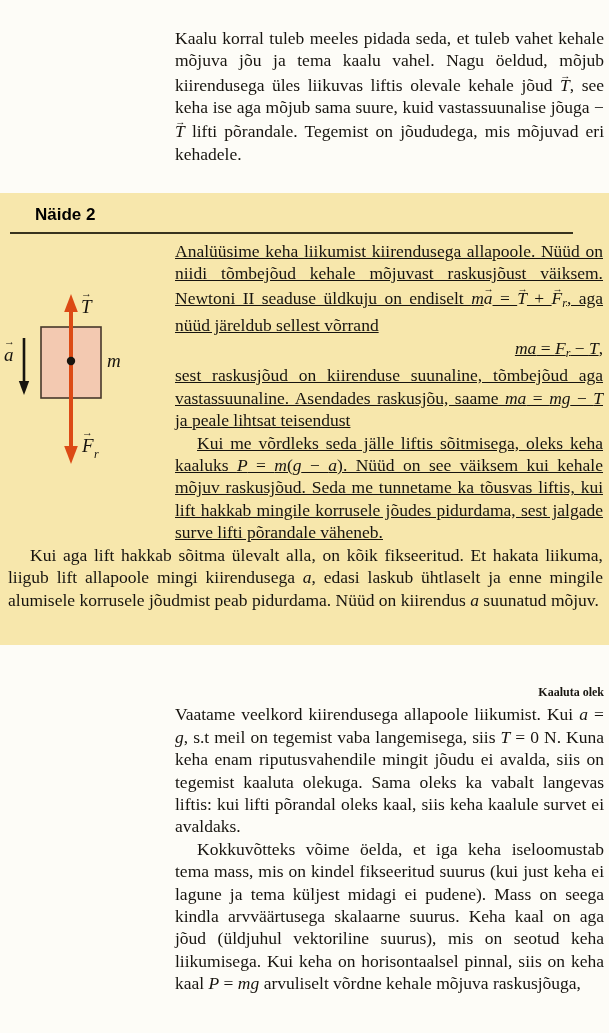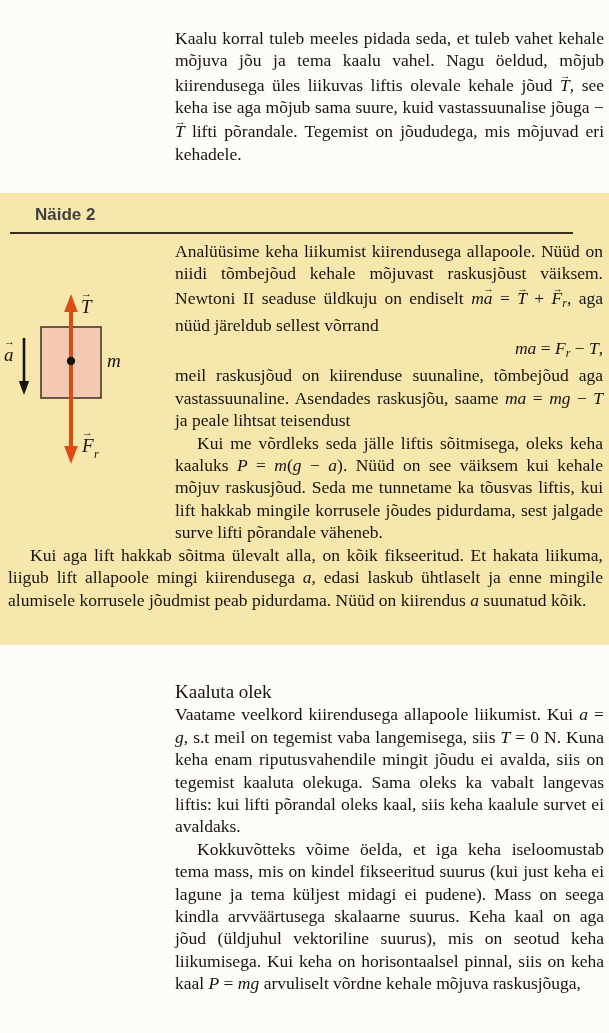--- a/index.html
+++ b/index.html
@@ -48,48 +48,50 @@
     left: 0; top: 193px;
     width: 609px; height: 452px;
     background: var(--example-bg);
   }
   .example-title {
     margin: 12px 0 0 35px;
     font-family: "Liberation Sans", sans-serif;
     font-weight: bold;
     font-size: 17px;
     line-height: 20px;
-    color: #404040;
+    color: #000000;
   }
   .title-rule {
     margin: 7px 0 0 10px;
     width: 563px; height: 2px;
     background: var(--rule-color);
   }
   .example-col {
     margin: 6px 0 0 175px;
     width: 428px;
+    text-decoration: underline;
   }
   .equation { text-align: right; text-indent: 0; }
   .example-wide {
     margin: 0 6px 0 8px;
     width: 595px;
   }
   .diagram-svg {
     position: absolute;
     left: 2px; top: 90px;
     width: 168px; height: 200px;
   }
   .weightless-col {
     position: absolute;
     left: 175px; top: 681px; width: 429px;
   }
   .section-heading {
-    font-weight: normal;
-    font-size: 19px;
+    font-weight: bold;
+    font-size: 12px;
+    text-align: right;
   }
   svg text {
     font-family: "Liberation Serif", serif;
     font-style: italic;
     fill: #17140f;
   }
 </style>
 </head>
 <body>
 
@@ -126,24 +128,24 @@
     <text x="80" y="153" font-size="11" font-style="normal">→</text>
     <text x="80" y="169" font-size="19">F</text>
     <text x="92" y="175" font-size="12">r</text>
     <text x="2" y="62" font-size="11" font-style="normal">→</text>
     <text x="2" y="78" font-size="19">a</text>
   </svg>
 
   <div class="example-col">
     <p><span>Analüüsime keha liikumist kiirendusega allapoole. Nüüd on niidi tõmbejõud kehale mõjuvast raskusjõust väiksem. Newtoni II seaduse üldkuju on endiselt </span><span class="seg-i">m</span><span class="seg-vec">a</span><span> = </span><span class="seg-vec">T</span><span> + </span><span class="seg-vec">F</span><span class="seg-sub">r</span><span>, aga nüüd järeldub sellest võrrand</span></p>
     <p class="equation"><span class="seg-i">ma</span><span> = </span><span class="seg-i">F</span><span class="seg-sub">r</span><span> − </span><span class="seg-i">T</span><span>,</span></p>
-    <p><span>meil raskusjõud on kiirenduse suunaline, tõmbejõud aga vastassuunaline. Asendades raskusjõu, saame </span><span class="seg-i">ma</span><span> = </span><span class="seg-i">mg</span><span> − </span><span class="seg-i">T</span><span> ja peale lihtsat teisendust</span></p>
+    <p><span>sest raskusjõud on kiirenduse suunaline, tõmbejõud aga vastassuunaline. Asendades raskusjõu, saame </span><span class="seg-i">ma</span><span> = </span><span class="seg-i">mg</span><span> − </span><span class="seg-i">T</span><span> ja peale lihtsat teisendust</span></p>
     <p class="indent"><span>Kui me võrdleks seda jälle liftis sõitmisega, oleks keha kaaluks </span><span class="seg-i">P</span><span> = </span><span class="seg-i">m</span><span>(</span><span class="seg-i">g</span><span> − </span><span class="seg-i">a</span><span>). Nüüd on see väiksem kui kehale mõjuv raskusjõud. Seda me tunnetame ka tõusvas liftis, kui lift hakkab mingile korrusele jõudes pidurdama, sest jalgade surve lifti põrandale väheneb.</span></p>
   </div>
 
-  <p class="example-wide indent"><span>Kui aga lift hakkab sõitma ülevalt alla, on kõik fikseeritud. Et hakata liikuma, liigub lift allapoole mingi kiirendusega </span><span class="seg-i">a</span><span>, edasi laskub ühtlaselt ja enne mingile alumisele korrusele jõudmist peab pidurdama. Nüüd on kiirendus </span><span class="seg-i">a</span><span> suunatud kõik.</span></p>
+  <p class="example-wide indent"><span>Kui aga lift hakkab sõitma ülevalt alla, on kõik fikseeritud. Et hakata liikuma, liigub lift allapoole mingi kiirendusega </span><span class="seg-i">a</span><span>, edasi laskub ühtlaselt ja enne mingile alumisele korrusele jõudmist peab pidurdama. Nüüd on kiirendus </span><span class="seg-i">a</span><span> suunatud mõjuv.</span></p>
 </section>
 
 <section class="weightless-col">
   <h3 class="section-heading">Kaaluta olek</h3>
   <p><span>Vaatame veelkord kiirendusega allapoole liikumist. Kui </span><span class="seg-i">a</span><span> = </span><span class="seg-i">g</span><span>, s.t meil on tegemist vaba langemisega, siis </span><span class="seg-i">T</span><span> = 0 N. Kuna keha enam riputusvahendile mingit jõudu ei avalda, siis on tegemist kaaluta olekuga. Sama oleks ka vabalt langevas liftis: kui lifti põrandal oleks kaal, siis keha kaalule survet ei avaldaks.</span></p>
   <p class="indent"><span>Kokkuvõtteks võime öelda, et iga keha iseloomustab tema mass, mis on kindel fikseeritud suurus (kui just keha ei lagune ja tema küljest midagi ei pudene). Mass on seega kindla arvväärtusega skalaarne suurus. Keha kaal on aga jõud (üldjuhul vektoriline suurus), mis on seotud keha liikumisega. Kui keha on horisontaalsel pinnal, siis on keha kaal </span><span class="seg-i">P</span><span> = </span><span class="seg-i">mg</span><span> arvuliselt võrdne kehale mõjuva raskusjõuga,</span></p>
 </section>
 
 </body></html>

